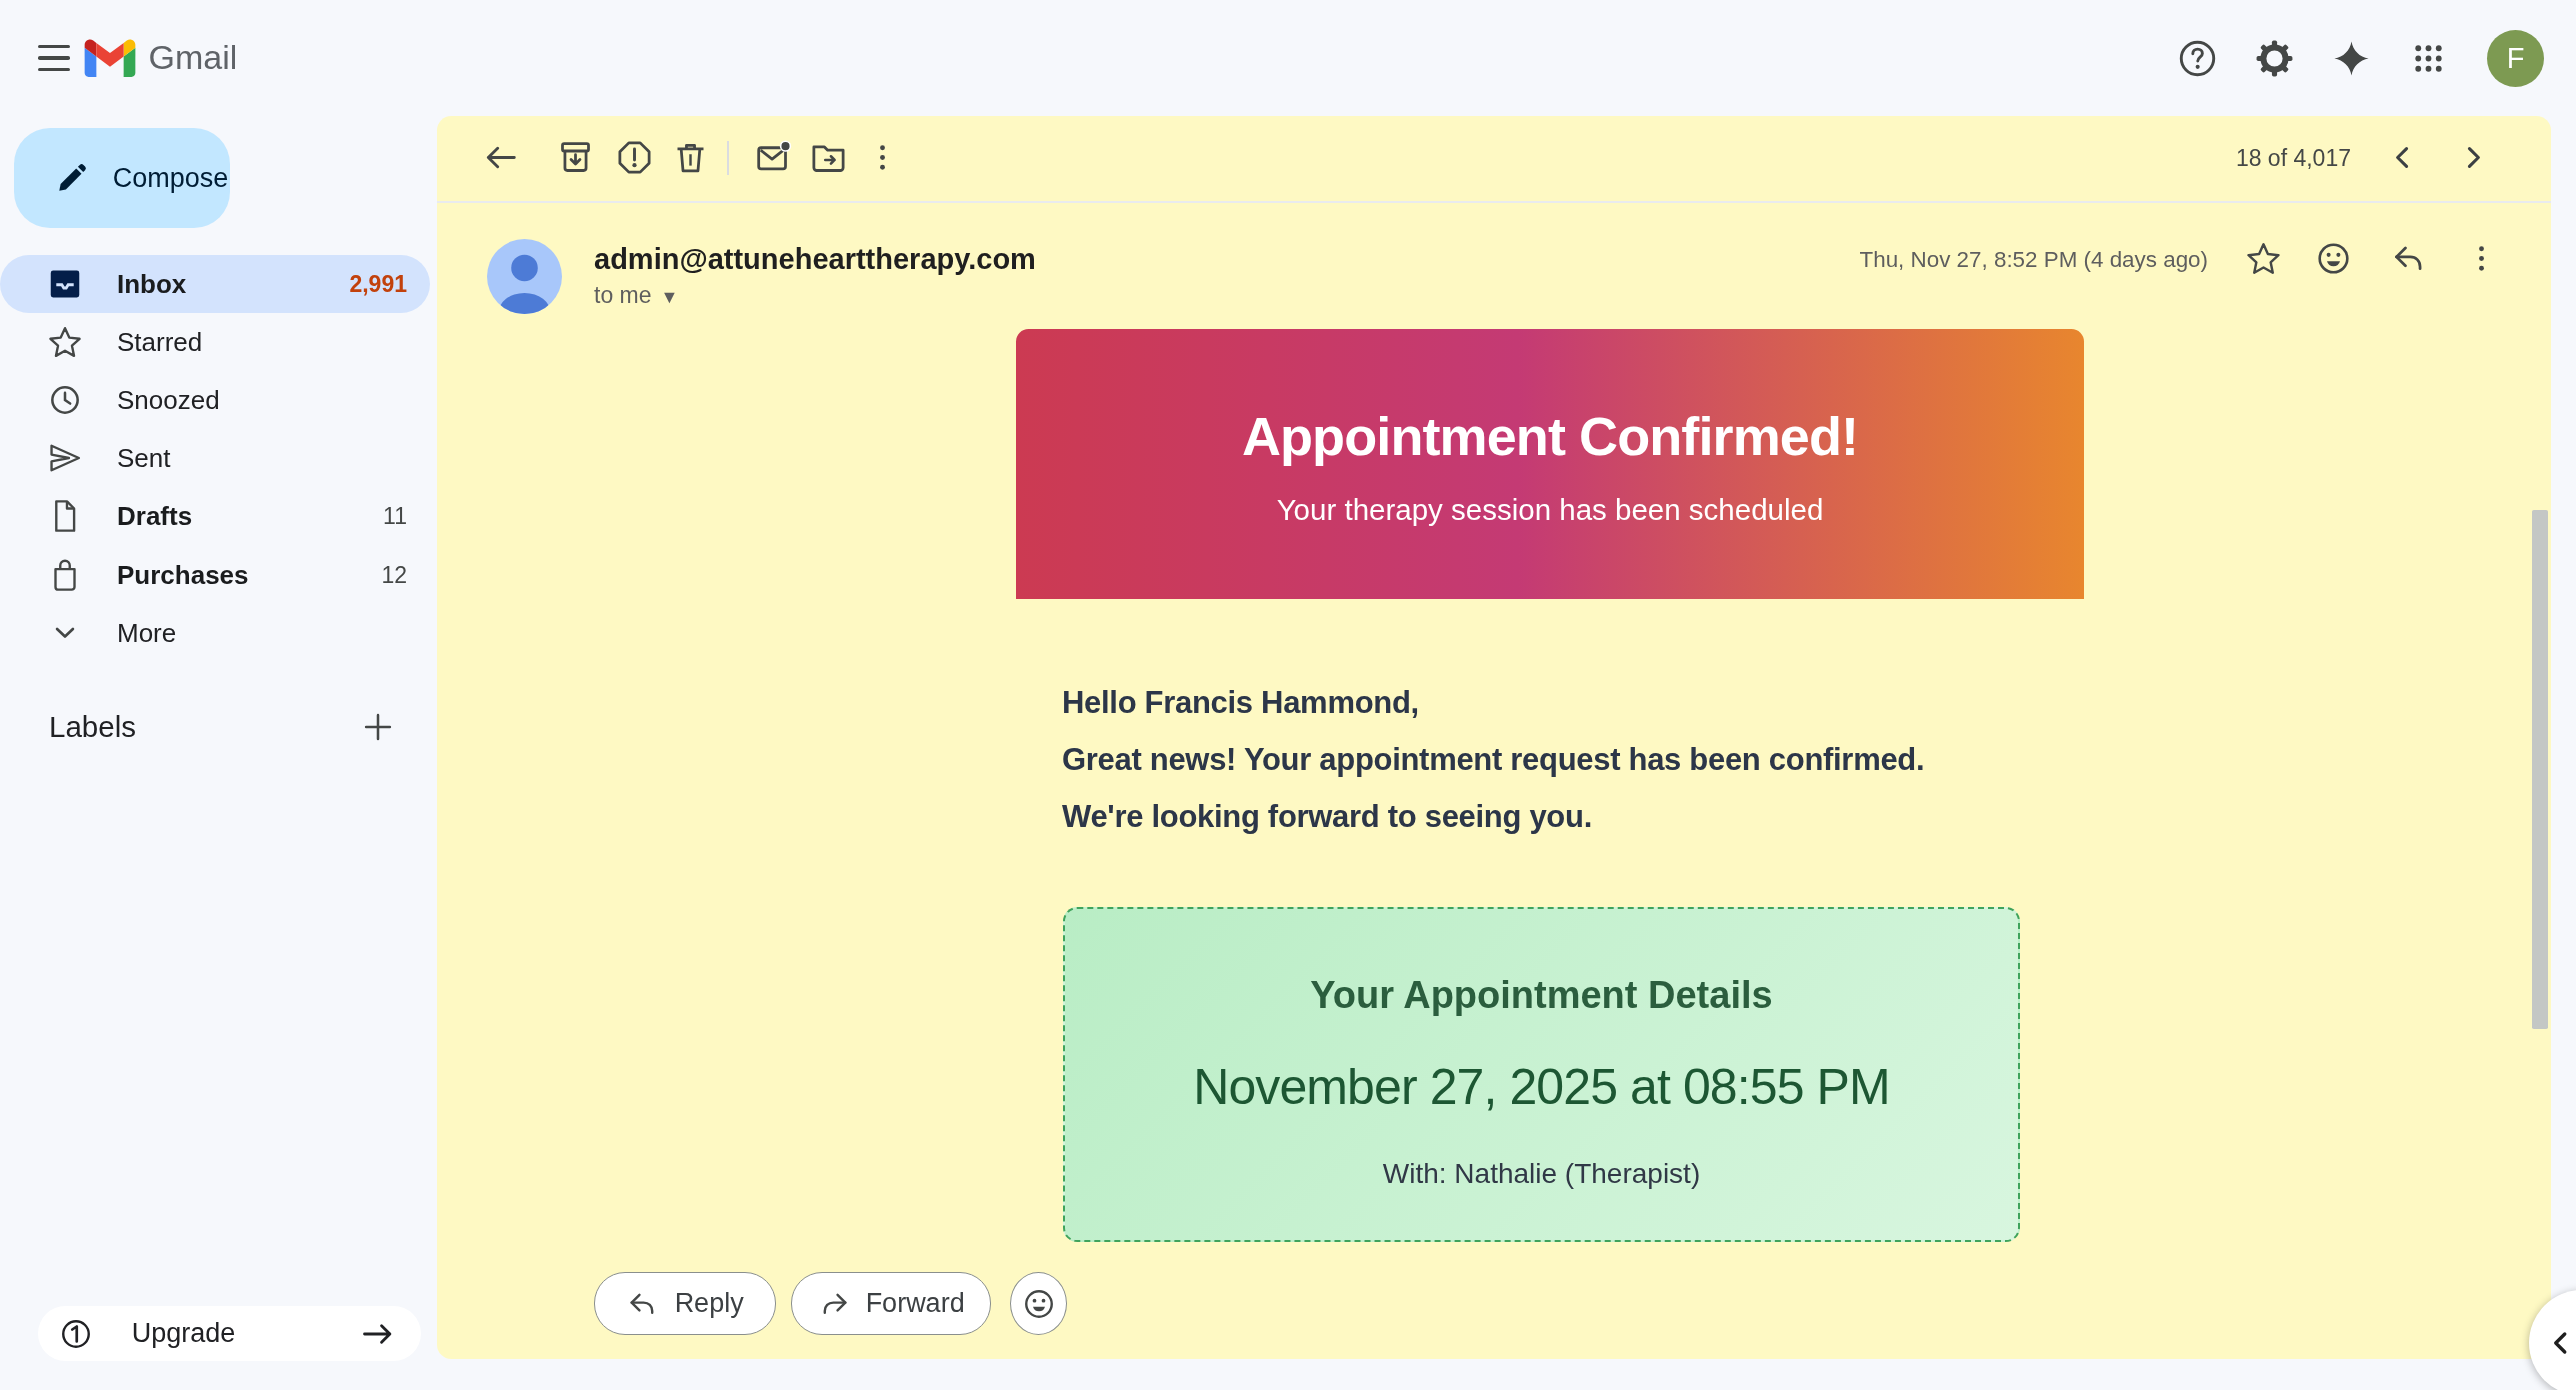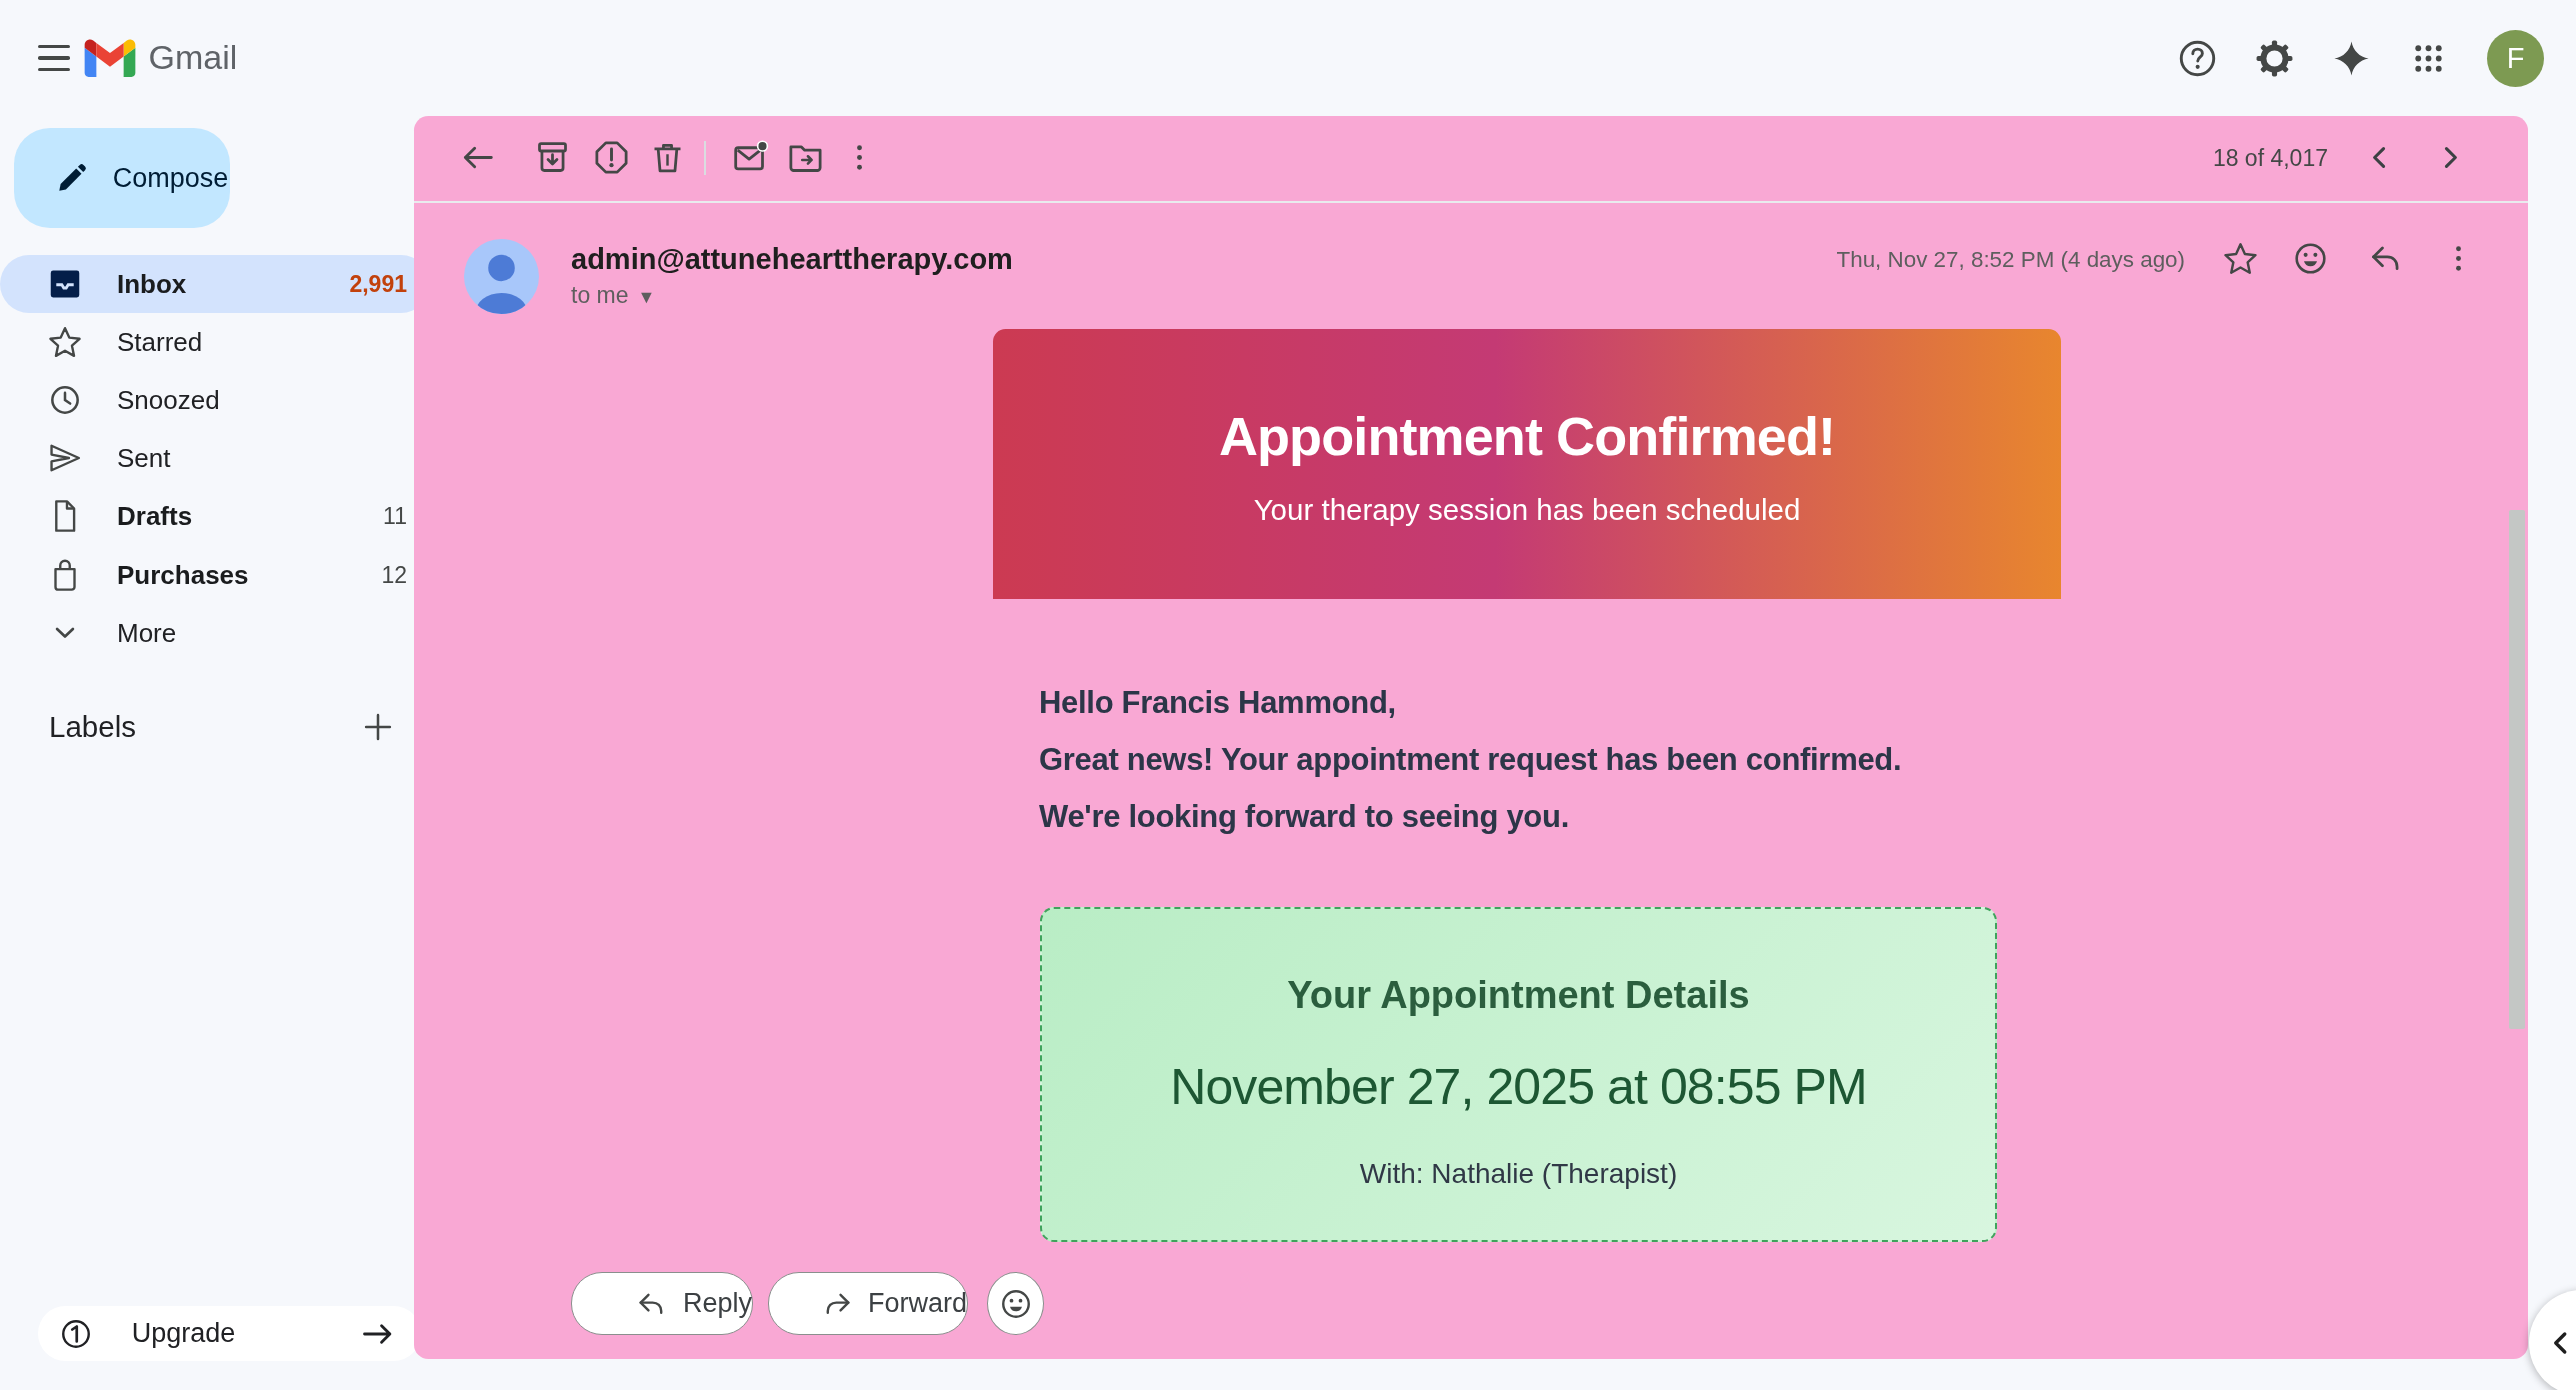--- a/index.html
+++ b/index.html
@@ -47,21 +47,21 @@
   .labels-head .ltext { font-size:29.5px; color:#202124; margin-left:49px; }
   .labels-head .plus { position:absolute; right:33px; width:38px; height:38px; cursor:pointer; }
 
   .upgrade { position:absolute; left:38px; top:1306px; width:383px; height:55px; background:#ffffff;
              border-radius:28px; display:flex; align-items:center; cursor:pointer; }
   .upgrade svg.one { width:36px; height:36px; margin-left:19.7px; }
   .upgrade .ulabel { font-size:27px; color:#202124; margin-left:38px; }
   .upgrade svg.arr { width:38px; height:38px; position:absolute; right:24px; }
 
   
-  .card { position:absolute; left:414px; top:116px; width:2114px; height:1243px; background:#f9a8d4; border-radius:14.3px; }
+  .card { position:absolute; left:437px; top:116px; width:2114px; height:1243px; background:#fef9c3; border-radius:14.3px; }
 
   .tbtn { position:absolute; width:39px; height:39px; top:22.4px; cursor:pointer; }
   .tool-divider { position:absolute; top:25px; width:1.8px; height:34px; background:#dadce0; }
   .counter { position:absolute; right:200px; top:28px; font-size:23px; color:#444746; line-height:29px; }
   .toolbar-sep { position:absolute; left:0; top:85px; width:2114px; height:1.8px; background:#e9ebee; }
 
   .sender-avatar { position:absolute; left:50px; top:123px; width:75px; height:75px; cursor:pointer; }
   .sender { position:absolute; left:157px; top:127px; font-size:29px; font-weight:700; color:#1f1f1f; line-height:32px; }
   .tome { position:absolute; left:157px; top:166px; font-size:23px; color:#5e5e5e; line-height:27px; cursor:pointer; }
   .tome .caret { font-size:18px; margin-left:9px; }
@@ -78,21 +78,21 @@
                color:#2c3648; line-height:57px; letter-spacing:-0.3px; }
 
   .details { position:absolute; left:626px; top:791px; width:957px; height:335px; border:2.7px dashed #3fa35c;
              border-radius:14.3px; background:linear-gradient(135deg,#b9edc5 0%,#d8f6df 100%); text-align:center; }
   .details .dtitle { position:absolute; left:0; right:0; top:63px; font-size:38px; font-weight:700; color:#2b5e3e; line-height:47px; }
   .details .ddate { position:absolute; left:0; right:0; top:149px; font-size:50px; font-weight:400; color:#1d5733;
                     letter-spacing:-0.9px; line-height:59px; }
   .details .dwith { position:absolute; left:0; right:0; top:248px; font-size:28px; color:#303846; line-height:34px; }
 
   .pill-btn { position:absolute; top:1156px; height:63px; border:1.8px solid #8a8f8d; border-radius:31px; background:#fff;
-              display:flex; align-items:center; justify-content:flex-end; gap:14.3px; cursor:pointer;
+              display:flex; align-items:center; justify-content:center; gap:14.3px; cursor:pointer;
               font-size:27px; font-weight:500; color:#3c4043; }
   .pill-btn svg { width:34px; height:34px; }
   .emoji-btn { position:absolute; top:1156px; left:573px; width:57px; height:63px; border:1.8px solid #8a8f8d;
                border-radius:50%; background:#fff; display:flex; align-items:center; justify-content:center; cursor:pointer; }
   .emoji-btn svg { width:36px; height:36px; }
 
   .scroll-thumb { position:absolute; left:2095px; top:394px; width:16px; height:519px; background:#c4c7c5; border-radius:1.8px; cursor:pointer; }
 
   .panel-toggle { position:absolute; left:2529px; top:1290px; width:106px; height:106px; border-radius:50%;
                   background:#ffffff; box-shadow:0 1.8px 9px rgba(0,0,0,0.28); display:flex; align-items:center; cursor:pointer; }

